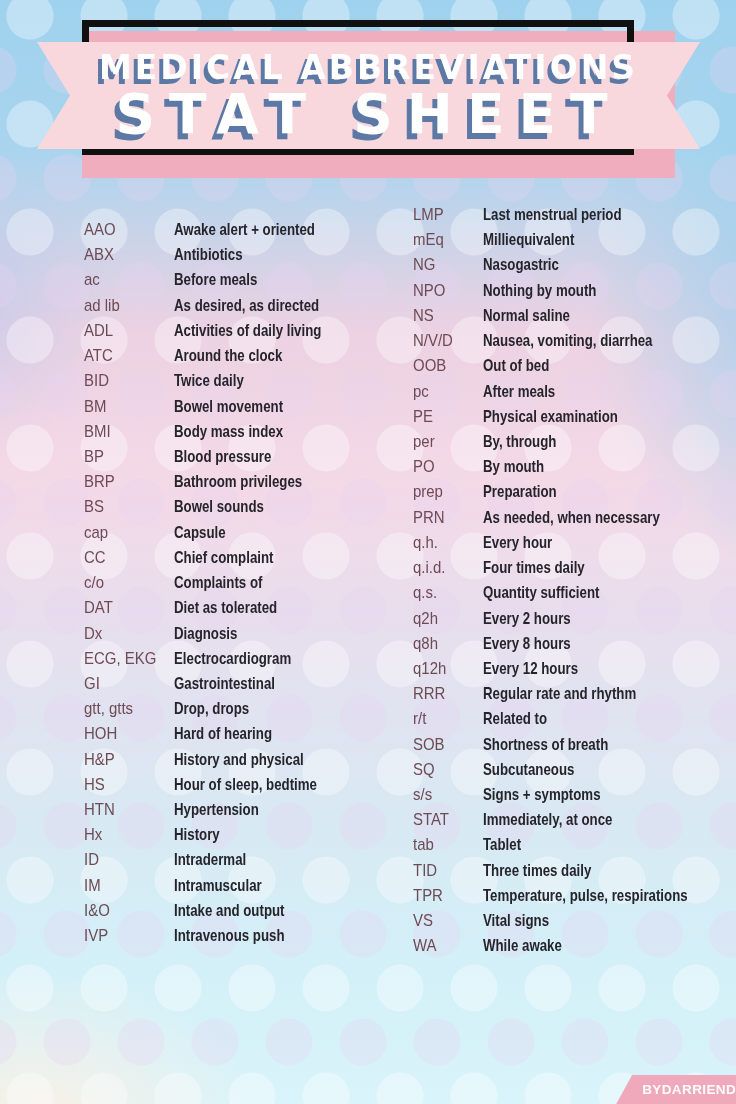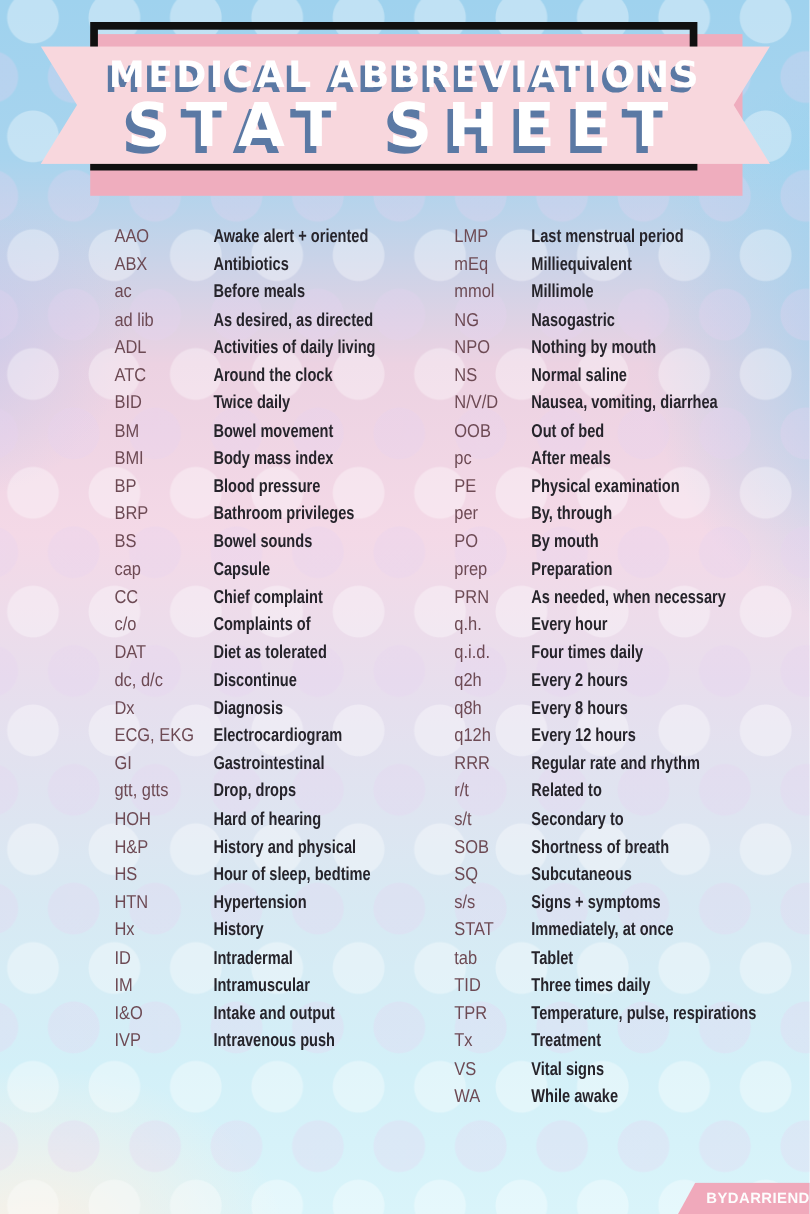--- a/index.html
+++ b/index.html
@@ -45,21 +45,21 @@
     white-space:nowrap;
   }
   .title-line2{
     font-family:"DejaVu Sans",sans-serif;font-weight:700;font-size:55px;
     letter-spacing:14px;color:#ffffff;line-height:1;margin-top:3px;
     text-shadow:-5px 6px 0 var(--title-shadow-blue,#5b79a4);
     white-space:nowrap;
   }
   
   .col{position:absolute;top:202px;}
-  .col-left{left:104px;width:310px;}
+  .col-left{left:84px;width:310px;margin-top:15px;}
   .col-right{left:413px;width:320px;}
   .row{display:flex;height:25.22px;line-height:25.22px;}
   .abbr{
     display:inline-block;
     color:var(--abbr-maroon,#6d4a54);
     font-size:17px;font-weight:400;white-space:nowrap;
     transform:scaleX(0.88);transform-origin:0 50%;
   }
   .col-left .abbr{flex:0 0 90px;}
   .col-right .abbr{flex:0 0 70px;}
@@ -155,24 +155,20 @@
       </div>
       <div class="row">
         <span class="abbr">c/o</span>
         <span class="def">Complaints of</span>
       </div>
       <div class="row">
         <span class="abbr">DAT</span>
         <span class="def">Diet as tolerated</span>
       </div>
       <div class="row">
-        <span class="abbr">dc, d/c</span>
-        <span class="def">Discontinue</span>
-      </div>
-      <div class="row">
         <span class="abbr">Dx</span>
         <span class="def">Diagnosis</span>
       </div>
       <div class="row">
         <span class="abbr">ECG, EKG</span>
         <span class="def">Electrocardiogram</span>
       </div>
       <div class="row">
         <span class="abbr">GI</span>
         <span class="def">Gastrointestinal</span>
@@ -221,24 +217,20 @@
   <div class="col col-right" id="col-right">
       <div class="row">
         <span class="abbr">LMP</span>
         <span class="def">Last menstrual period</span>
       </div>
       <div class="row">
         <span class="abbr">mEq</span>
         <span class="def">Milliequivalent</span>
       </div>
       <div class="row">
-        <span class="abbr">mmol</span>
-        <span class="def">Millimole</span>
-      </div>
-      <div class="row">
         <span class="abbr">NG</span>
         <span class="def">Nasogastric</span>
       </div>
       <div class="row">
         <span class="abbr">NPO</span>
         <span class="def">Nothing by mouth</span>
       </div>
       <div class="row">
         <span class="abbr">NS</span>
         <span class="def">Normal saline</span>
@@ -277,44 +269,44 @@
       </div>
       <div class="row">
         <span class="abbr">q.h.</span>
         <span class="def">Every hour</span>
       </div>
       <div class="row">
         <span class="abbr">q.i.d.</span>
         <span class="def">Four times daily</span>
       </div>
       <div class="row">
+        <span class="abbr">q.s.</span>
+        <span class="def">Quantity sufficient</span>
+      </div>
+      <div class="row">
         <span class="abbr">q2h</span>
         <span class="def">Every 2 hours</span>
       </div>
       <div class="row">
         <span class="abbr">q8h</span>
         <span class="def">Every 8 hours</span>
       </div>
       <div class="row">
         <span class="abbr">q12h</span>
         <span class="def">Every 12 hours</span>
       </div>
       <div class="row">
         <span class="abbr">RRR</span>
         <span class="def">Regular rate and rhythm</span>
       </div>
       <div class="row">
         <span class="abbr">r/t</span>
         <span class="def">Related to</span>
       </div>
       <div class="row">
-        <span class="abbr">s/t</span>
-        <span class="def">Secondary to</span>
-      </div>
-      <div class="row">
         <span class="abbr">SOB</span>
         <span class="def">Shortness of breath</span>
       </div>
       <div class="row">
         <span class="abbr">SQ</span>
         <span class="def">Subcutaneous</span>
       </div>
       <div class="row">
         <span class="abbr">s/s</span>
         <span class="def">Signs + symptoms</span>
@@ -327,24 +319,20 @@
         <span class="abbr">tab</span>
         <span class="def">Tablet</span>
       </div>
       <div class="row">
         <span class="abbr">TID</span>
         <span class="def">Three times daily</span>
       </div>
       <div class="row">
         <span class="abbr">TPR</span>
         <span class="def">Temperature, pulse, respirations</span>
-      </div>
-      <div class="row">
-        <span class="abbr">Tx</span>
-        <span class="def">Treatment</span>
       </div>
       <div class="row">
         <span class="abbr">VS</span>
         <span class="def">Vital signs</span>
       </div>
       <div class="row">
         <span class="abbr">WA</span>
         <span class="def">While awake</span>
       </div>
     </div>

